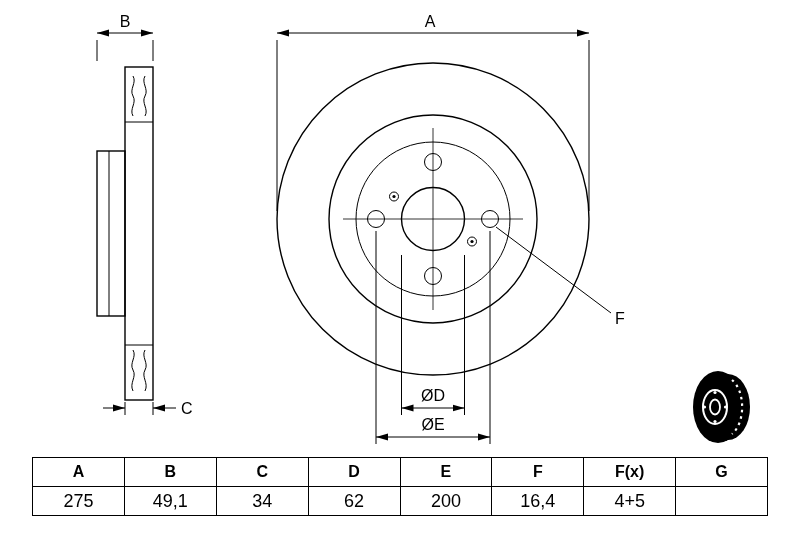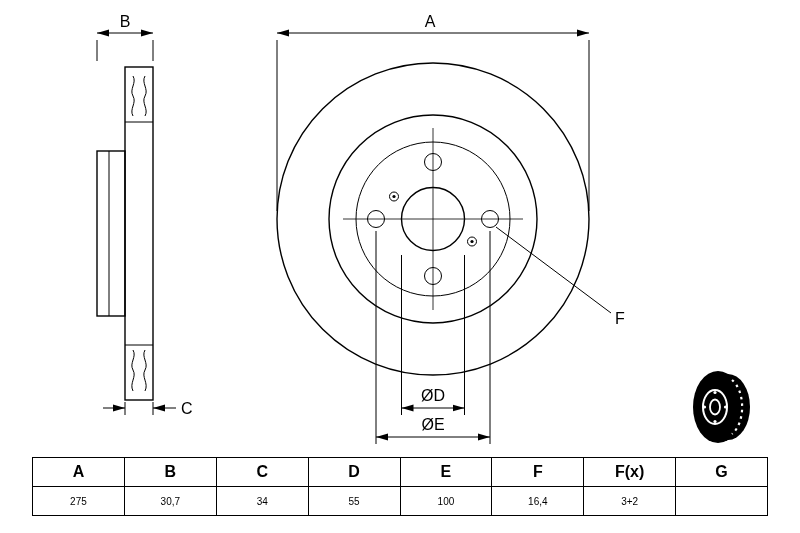--- a/index.html
+++ b/index.html
@@ -31,21 +31,21 @@
   }
   table.dim-table th, table.dim-table td {
     border: 1px solid #000;
     text-align: center;
     vertical-align: middle;
     height: 28px;
     padding: 0;
     color: #000;
   }
   table.dim-table th { font-size: 16px; font-weight: bold; }
-  table.dim-table td { font-size: 10px; font-weight: normal; }
+  table.dim-table td { font-size: 18px; font-weight: normal; }
 </style>
 </head>
 <body>
 
 <div class="page">
 
   <svg class="drawing-svg" width="800" height="455" viewBox="0 0 800 455" xmlns="http://www.w3.org/2000/svg">
     <defs>
       <marker id="ae" markerWidth="13" markerHeight="10" refX="12" refY="4.5" orient="auto" markerUnits="userSpaceOnUse">
         <path d="M0,1 L12,4.5 L0,8 Z" fill="#000"></path>
@@ -152,24 +152,24 @@
         <th>D</th>
         <th>E</th>
         <th>F</th>
         <th>F(x)</th>
         <th>G</th>
       </tr>
     </thead>
     <tbody>
       <tr>
         <td>275</td>
-        <td>30,7</td>
+        <td>49,1</td>
         <td>34</td>
-        <td>55</td>
-        <td>100</td>
+        <td>62</td>
+        <td>200</td>
         <td>16,4</td>
-        <td>3+2</td>
+        <td>4+5</td>
         <td></td>
       </tr>
     </tbody>
   </table>
 
 </div>
 
 </body></html>

